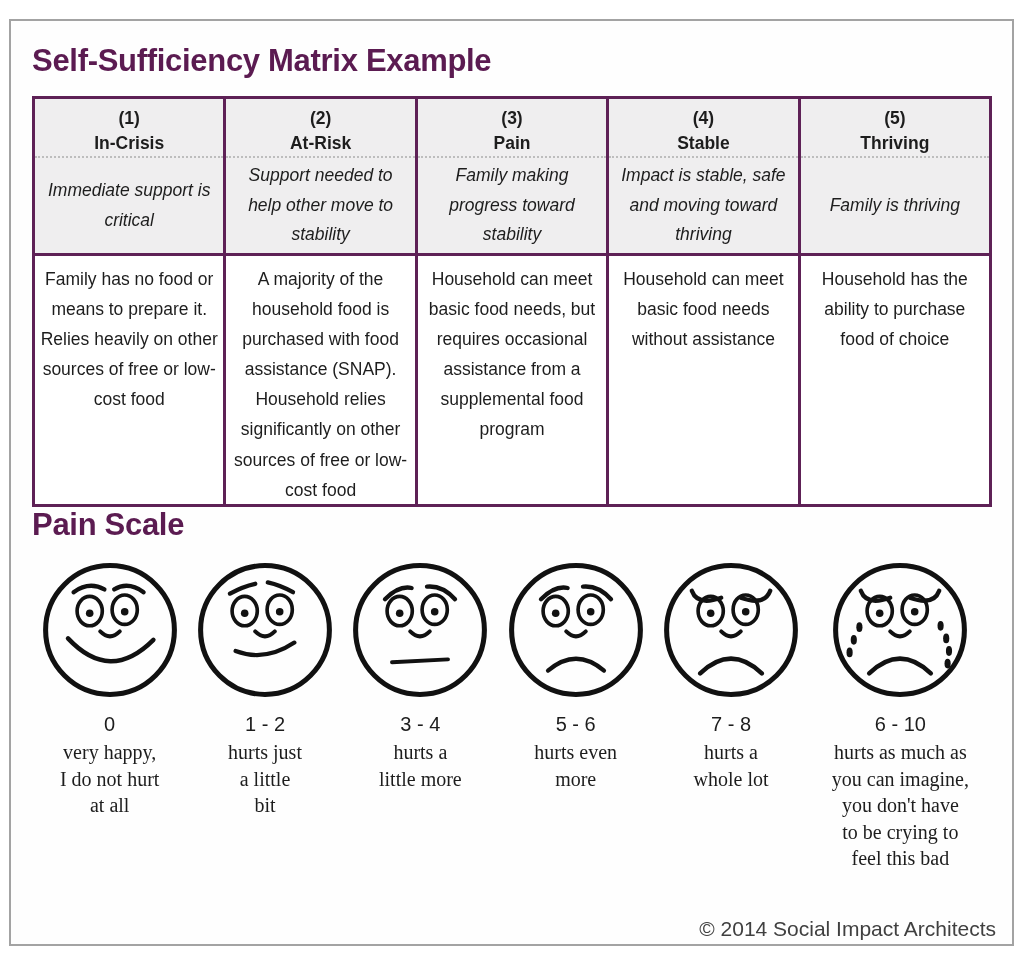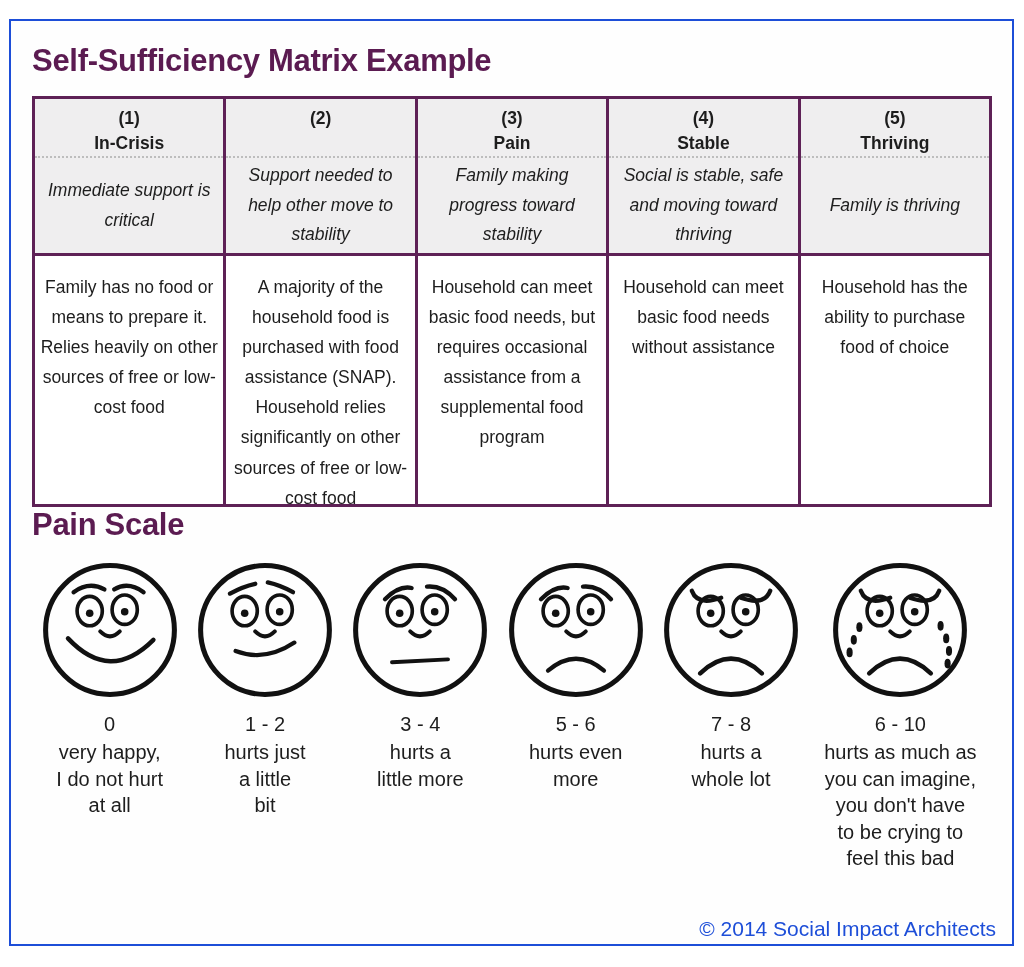--- a/index.html
+++ b/index.html
@@ -4,21 +4,21 @@
 <style>
   * { margin:0; padding:0; box-sizing:border-box; }
   html,body { background:#ffffff; }
   body {
     width:1024px; height:967px; position:relative; overflow:hidden;
     font-family:"Liberation Sans","DejaVu Sans",sans-serif;
     color:#1d1d1d;
   }
   .frame {
     position:absolute; left:9px; top:19px; right:10px; bottom:21px;
-    border:2px solid #1d4ed8; background:#fefefe;
+    border:2px solid #a3a3a3; background:#fefefe;
   }
   .content { padding:22px 20px 0 21px; position:relative; height:100%; }
 
   .section-title {
     font-size:31px; font-weight:700; color:#5b1b51; letter-spacing:-0.3px;
     margin-bottom:17px;
   }
 
   
   .matrix {
@@ -32,36 +32,36 @@
     font-weight:700; font-size:17.5px; line-height:1.45;
   }
   .m-head-sub {
     height:97px; border-top:2px dotted #bdbdbd;
     display:flex; align-items:center; justify-content:center;
     font-style:italic; font-size:17.5px; line-height:1.7;
     text-align:center; padding:2px 9px;
   }
   .m-body {
     height:248px; font-size:17.5px; line-height:1.72;
-    text-align:center; padding:16px 5px 0 5px;
+    text-align:center; padding:8px 5px 0 5px;
   }
 
   
   .pain-title { margin-bottom:16px; }
   .faces { display:flex; align-items:flex-start; }
   .face-col { flex:1; text-align:center; min-width:0; }
   .face-col:last-child { flex:1.18; }
   .face-art { width:140px; height:142px; margin:0 auto; }
   .face-art svg { width:100%; height:100%; display:block; }
   .rating { font-size:20px; margin-top:10px; line-height:1.3; }
-  .desc  { font-size:20px; line-height:1.33; white-space:pre-line; margin-top:2px; }
+  .desc  { font-size:20px; line-height:1.33; white-space:pre-line; margin-top:2px;font-family:Liberation Serif, serif; }
 
   .copyright {
     position:absolute; right:16px; bottom:3px;
-    font-size:21px; color:#1d4ed8;
+    font-size:21px; color:#404040;
   }
 </style>
 </head>
 <body>
 
 <div class="frame">
   <div class="content">
 
     <div class="section-title">Self-Sufficiency Matrix Example</div>
 
@@ -75,20 +75,21 @@
           </div>
           <div class="m-head-sub">Immediate support is critical</div>
         </div>
         <div class="m-body">Family has no food or means to prepare it. Relies heavily on other sources of free or low-cost food</div>
       </div>
 
       <div class="m-col">
         <div class="m-head">
           <div class="m-head-top">
             <div>(2)</div>
+            <div>At-Risk</div>
           </div>
           <div class="m-head-sub">Support needed to help other move to stability</div>
         </div>
         <div class="m-body">A majority of the household food is purchased with food assistance (SNAP). Household relies significantly on other sources of free or low-cost food</div>
       </div>
 
       <div class="m-col">
         <div class="m-head">
           <div class="m-head-top">
             <div>(3)</div>
@@ -98,21 +99,21 @@
         </div>
         <div class="m-body">Household can meet basic food needs, but requires occasional assistance from a supplemental food program</div>
       </div>
 
       <div class="m-col">
         <div class="m-head">
           <div class="m-head-top">
             <div>(4)</div>
             <div>Stable</div>
           </div>
-          <div class="m-head-sub">Social is stable, safe and moving toward thriving</div>
+          <div class="m-head-sub">Impact is stable, safe and moving toward thriving</div>
         </div>
         <div class="m-body">Household can meet basic food needs without assistance</div>
       </div>
 
       <div class="m-col">
         <div class="m-head">
           <div class="m-head-top">
             <div>(5)</div>
             <div>Thriving</div>
           </div>

